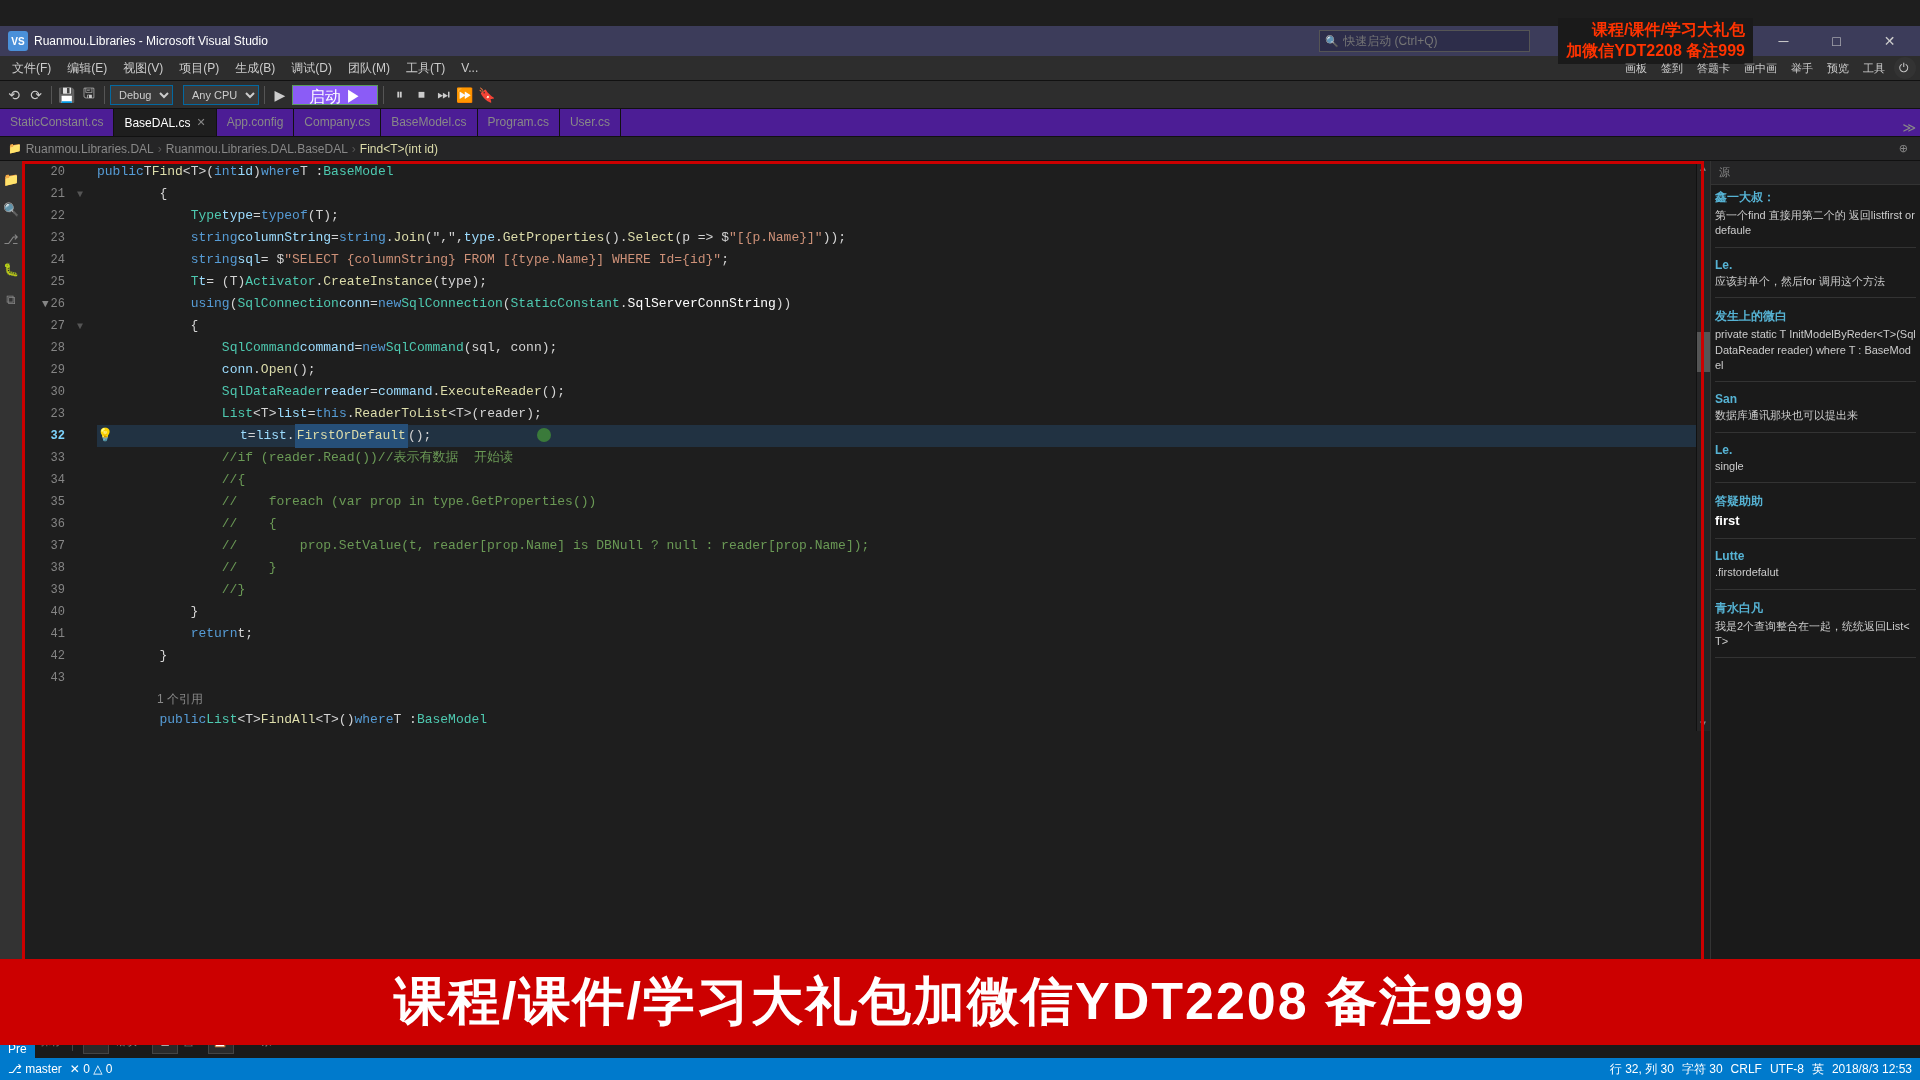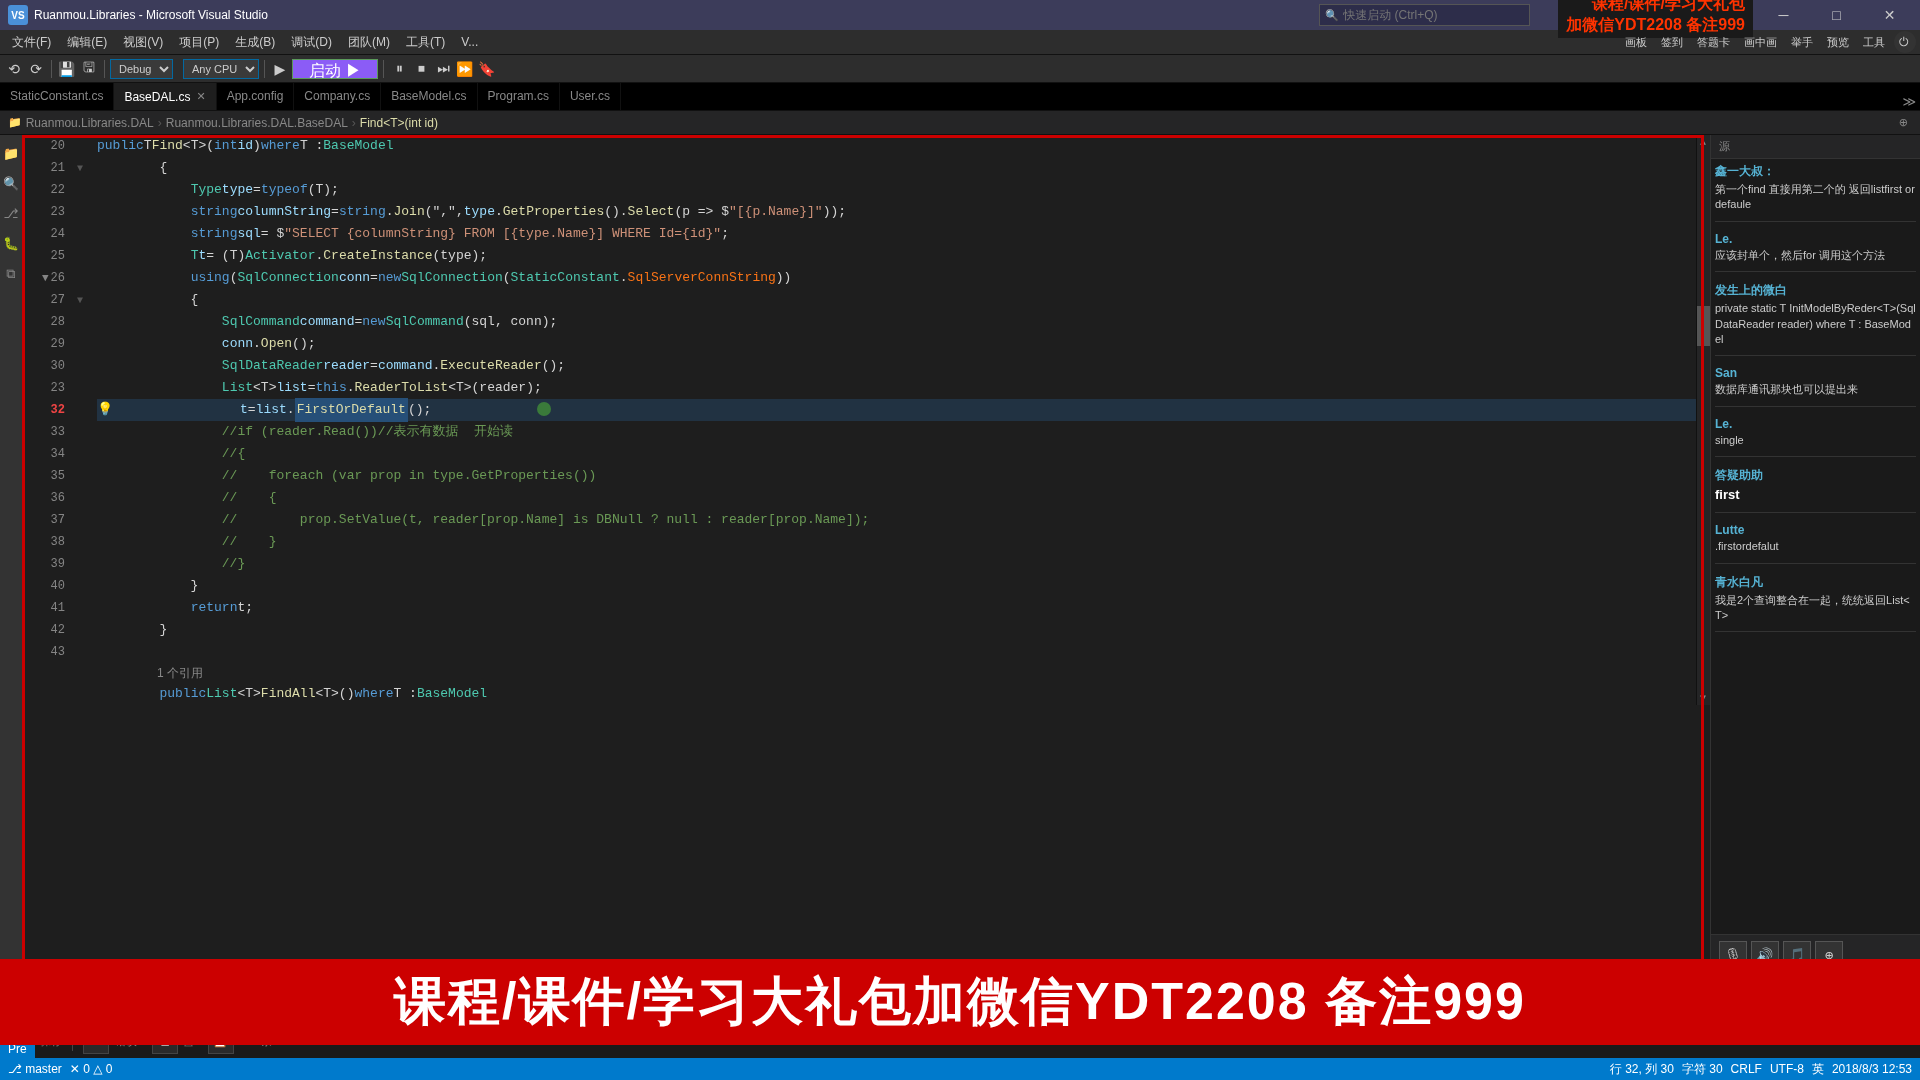--- a/index.html
+++ b/index.html
@@ -1,39 +1,39 @@
 <!DOCTYPE html>
 <html><head>
   <meta charset="utf-8">
   <style>
     * { margin: 0; padding: 0; box-sizing: border-box; }
     body { width: 1920px; height: 1080px; overflow: hidden; background: #1e1e1e; font-family: 'Consolas', 'Courier New', monospace; font-size: 13px; color: #d4d4d4; }
 
     
-    .titlebar { background: #3c3c5a; height: 30px; display: flex; align-items: center; padding: 0 8px; color: #fff; font-family: 'Segoe UI', sans-serif; font-size: 12px; }
+    .titlebar { background: #3c3c5a; height: 30px; display: flex; align-items: center; padding: 0 8px; color: #fff; font-family: 'Segoe UI', sans-serif; font-size: 12px; margin-top: 26px; }
     .titlebar-icon { width: 20px; height: 20px; background: #4a90d9; border-radius: 3px; margin-right: 6px; display: flex; align-items: center; justify-content: center; color: #fff; font-size: 10px; font-weight: bold; flex-shrink: 0; }
     .titlebar-title { flex: 1; }
     .titlebar-right { display: flex; align-items: center; gap: 8px; }
     .title-btn { width: 45px; height: 30px; display: flex; align-items: center; justify-content: center; font-size: 14px; color: #ccc; cursor: pointer; }
 
     
     .menubar { background: #2d2d2d; height: 25px; display: flex; align-items: center; padding: 0 4px; font-family: 'Segoe UI', sans-serif; font-size: 12px; color: #ccc; border-bottom: 1px solid #111; }
     .menubar-item { padding: 2px 8px; cursor: pointer; height: 25px; display: flex; align-items: center; }
     .menubar-right { margin-left: auto; display: flex; align-items: center; gap: 4px; }
     .toolbar-btn { background: transparent; border: 1px solid transparent; color: #ccc; padding: 1px 4px; font-size: 11px; cursor: pointer; height: 20px; display: flex; align-items: center; }
 
     
     .toolbar { background: #2d2d2d; height: 28px; display: flex; align-items: center; padding: 0 4px; gap: 2px; border-bottom: 1px solid #111; font-family: 'Segoe UI', sans-serif; font-size: 12px; }
     .toolbar-sep { width: 1px; height: 18px; background: #555; margin: 0 3px; }
     .toolbar-select { background: #3a3a3a; border: 1px solid #0369a1; color: #ccc; font-size: 11px; padding: 1px 4px; height: 20px; }
     .toolbar-icon { width: 20px; height: 20px; display: flex; align-items: center; justify-content: center; color: #ccc; font-size: 14px; cursor: pointer; }
     .play-btn { background: #8b5cf6; border: 1px solid #5a9a5a; color: #fff; padding: 1px 16px; font-size: 16px; cursor: pointer; height: 20px; }
 
     
-    .tabs { background: #000000; height: 28px; display: flex; align-items: flex-end; border-bottom: 1px solid #111; overflow-x: auto; }
+    .tabs { background: #4c1d95; height: 28px; display: flex; align-items: flex-end; border-bottom: 1px solid #111; overflow-x: auto; }
     .tab { height: 28px; display: flex; align-items: center; padding: 0 10px; font-family: 'Segoe UI', sans-serif; font-size: 12px; color: #888; cursor: pointer; border-right: 1px solid #111; white-space: nowrap; position: relative; }
     .tab.active { background: #1e1e1e; color: #fff; border-top: 1px solid #007acc; }
     .tab-close { margin-left: 6px; font-size: 11px; color: #888; }
 
     
     .breadcrumb { background: #252526; height: 24px; display: flex; align-items: center; padding: 0 8px; font-family: 'Segoe UI', sans-serif; font-size: 12px; color: #888; border-bottom: 1px solid #111; gap: 4px; }
     .breadcrumb-sep { color: #555; }
 
     
     .editor { flex: 1; background: #1e1e1e; overflow: hidden; position: relative; }
@@ -46,21 +46,21 @@
     .code-line { height: 22px; display: flex; align-items: center; white-space: nowrap; position: relative; }
     .code-line.selected-line { background: rgba(38, 79, 120, 0.4); }
 
     
     .kw { color: #569cd6; }
     .type { color: #4ec9b0; }
     .str { color: #ce9178; }
     .comment { color: #6a9955; }
     .method { color: #dcdcaa; }
     .var { color: #9cdcfe; }
-    .prop { color: #f97316; }
+    .prop { color: #ffffff; }
 
     
     .red-border-box { position: absolute; top: 0; left: 0; right: 6px; bottom: 0; border: 3px solid #cc0000; pointer-events: none; z-index: 10; }
 
     
     .scrollbar-area { width: 14px; background: #252526; border-left: 1px solid #111; position: relative; }
     .scroll-thumb { position: absolute; top: 30%; width: 100%; height: 40px; background: #555; }
 
     
     .right-panel { width: 210px; background: #1a1a1a; border-left: 1px solid #333; display: flex; flex-direction: column; overflow: hidden; }
@@ -227,21 +227,21 @@
           <div class="ln">24</div>
           <div class="ln">25</div>
           <div class="ln" style="display:flex;align-items:center;justify-content:flex-end;">
             <span class="collapse-btn">▼</span>26
           </div>
           <div class="ln">27</div>
           <div class="ln">28</div>
           <div class="ln">29</div>
           <div class="ln">30</div>
           <div class="ln">23</div>
-          <div class="ln" style="color:#ef4444;font-weight:bold;">32</div>
+          <div class="ln" style="color:#7dd3fc;font-weight:bold;">32</div>
           <div class="ln">33</div>
           <div class="ln">34</div>
           <div class="ln">35</div>
           <div class="ln">36</div>
           <div class="ln">37</div>
           <div class="ln">38</div>
           <div class="ln">39</div>
           <div class="ln">40</div>
           <div class="ln">41</div>
           <div class="ln">42</div>

